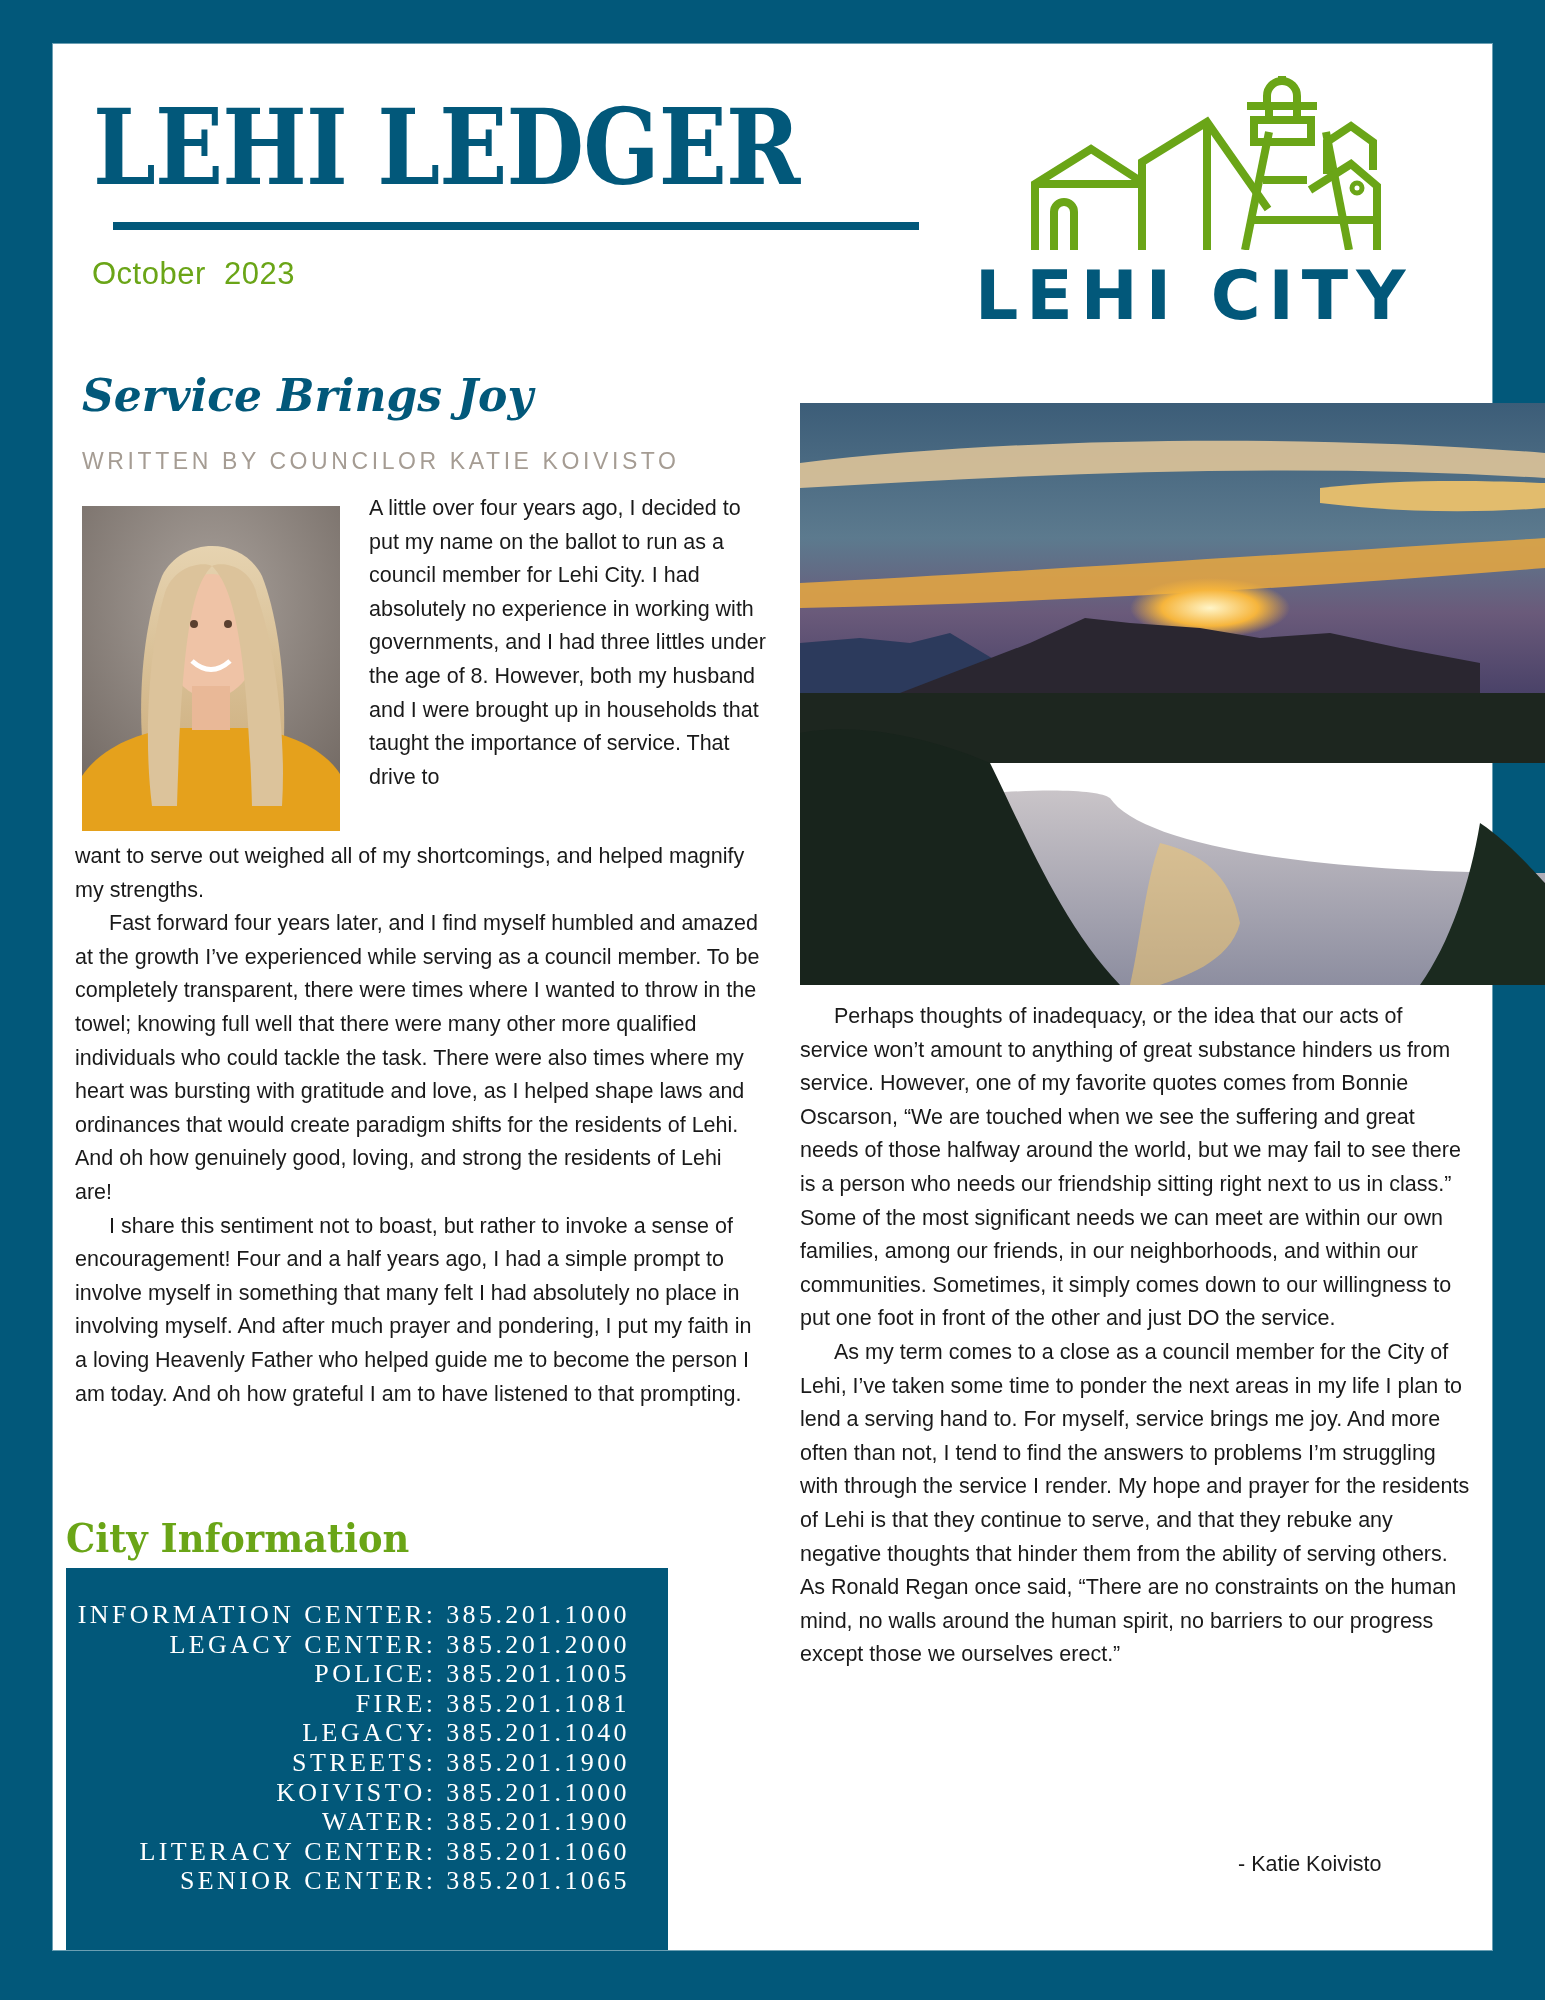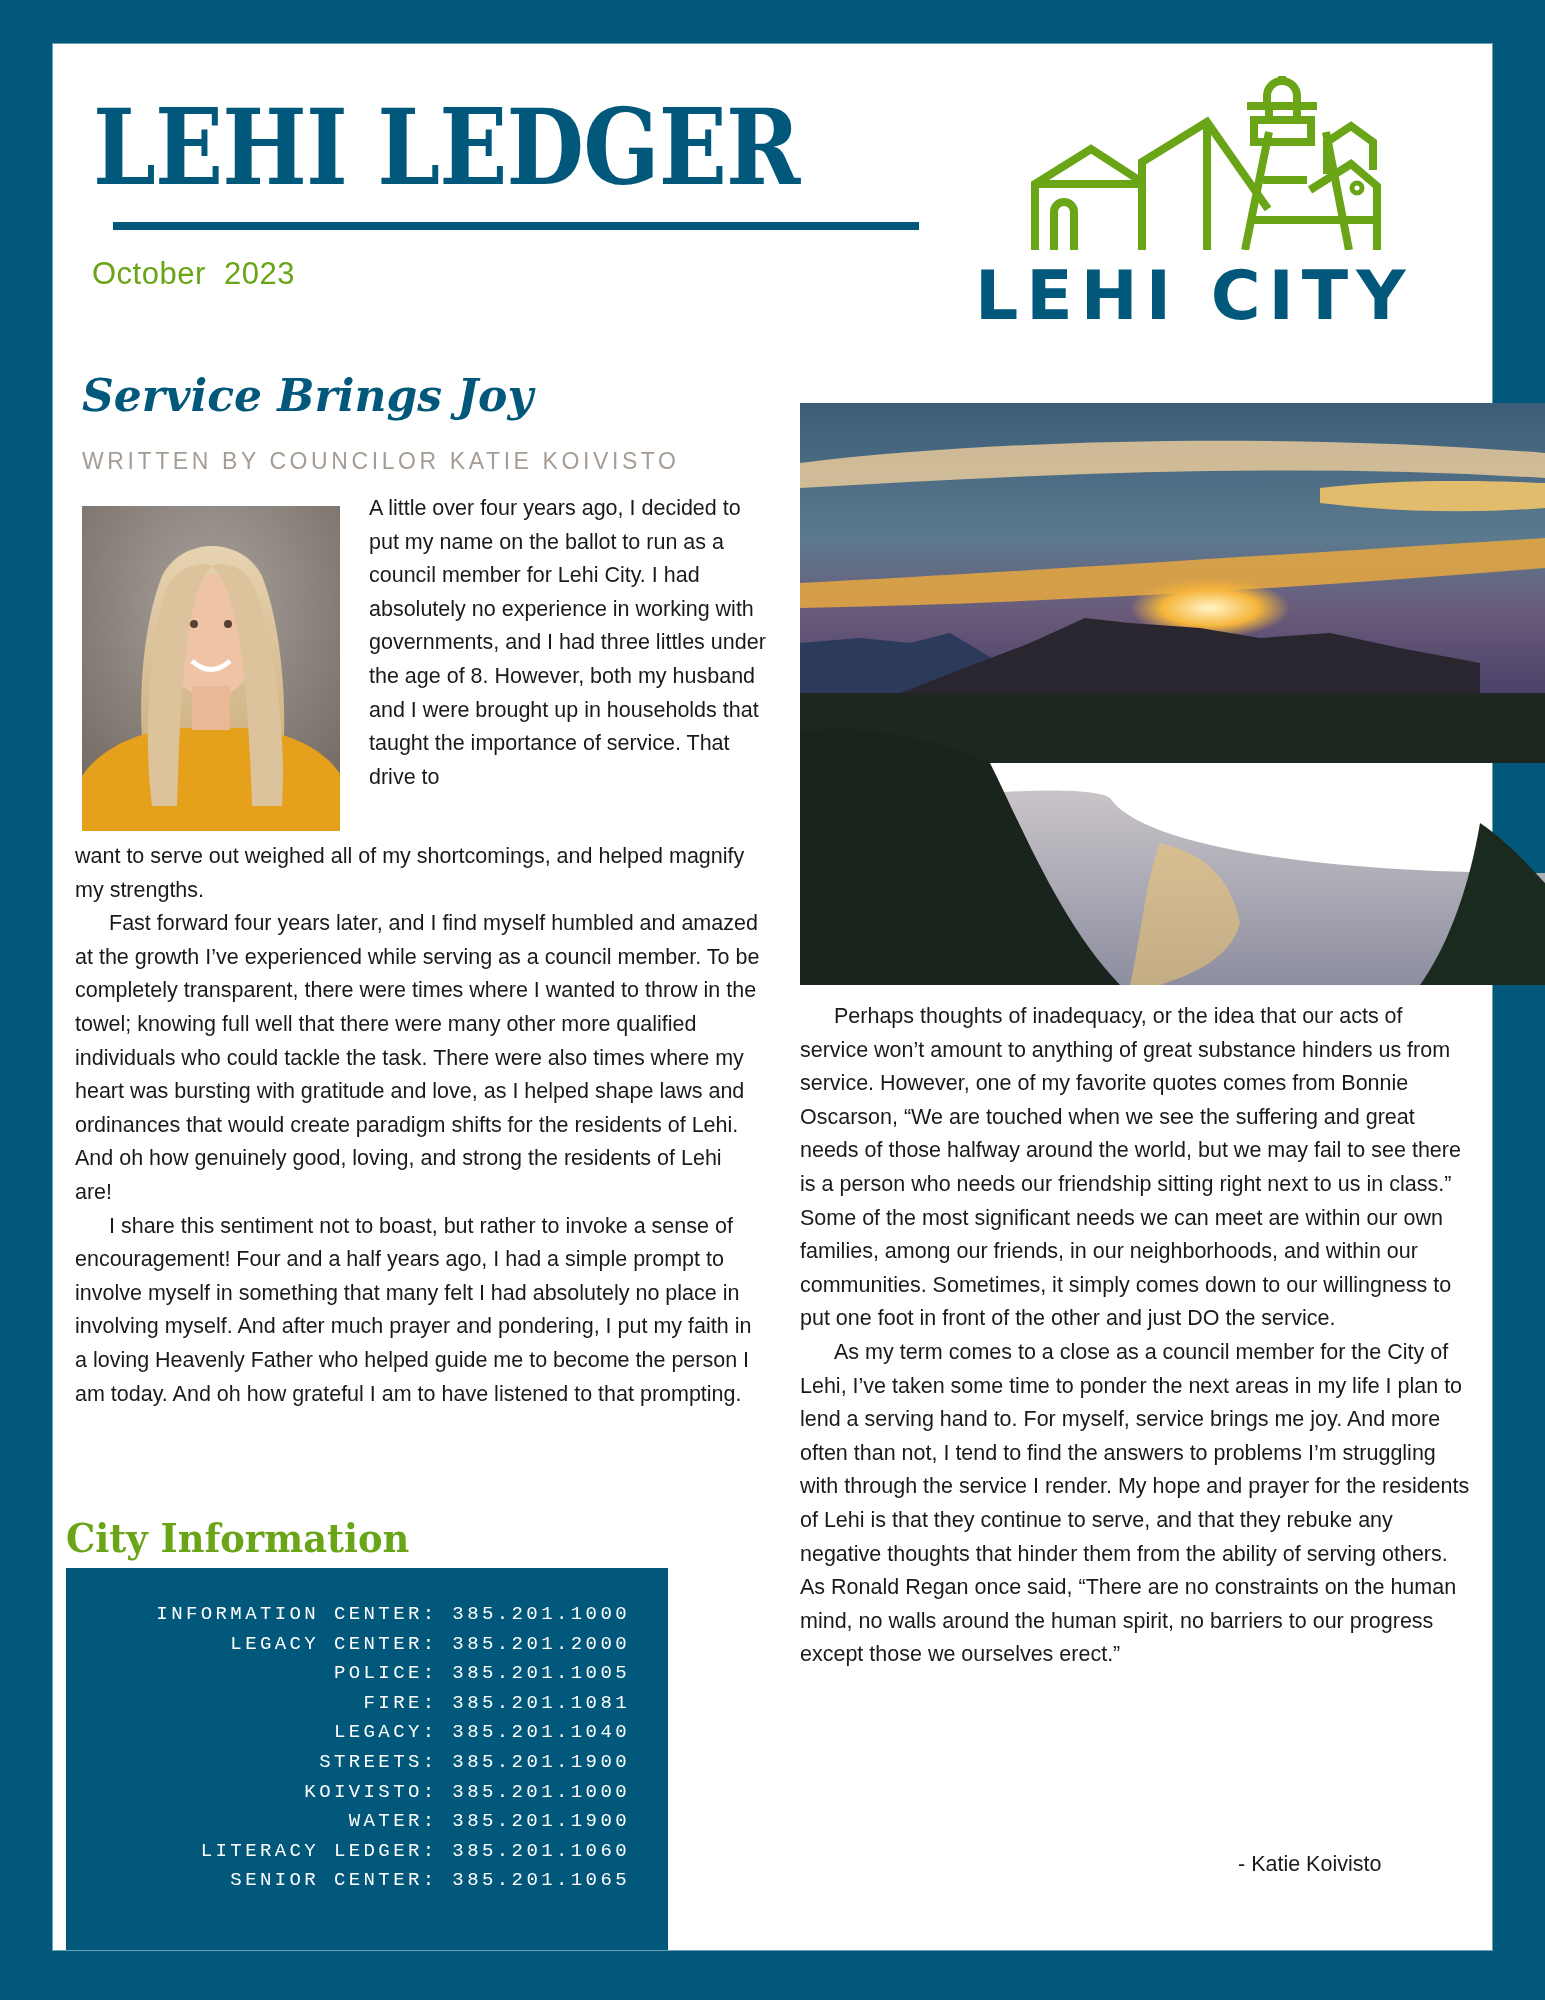--- a/index.html
+++ b/index.html
@@ -127,22 +127,22 @@
       background: #02587a;
     }
     .contact-list {
       list-style: none;
       margin: 0; padding: 0;
       position: absolute;
       right: 38px; top: 32px;
       text-align: right;
     }
     .contact-list li {
-      font-family: Liberation Mono, monospace;
-      font-size: 19px;
+      font-family: Liberation Serif, serif;
+      font-size: 26px;
       line-height: 29.6px;
       letter-spacing: 3.4px;
       color: #ffffff;
       white-space: nowrap;
     }
     .photo {
       position: absolute;
       left: 800px; top: 403px;
       width: 745px; height: 582px;
       overflow: hidden;
@@ -239,21 +239,21 @@
 <div class="city-info-box">
   <ul class="contact-list">
     <li>INFORMATION CENTER: 385.201.1000</li>
     <li>LEGACY CENTER: 385.201.2000</li>
     <li>POLICE: 385.201.1005</li>
     <li>FIRE: 385.201.1081</li>
     <li>LEGACY: 385.201.1040</li>
     <li>STREETS: 385.201.1900</li>
     <li>KOIVISTO: 385.201.1000</li>
     <li>WATER: 385.201.1900</li>
-    <li>LITERACY LEDGER: 385.201.1060</li>
+    <li>LITERACY CENTER: 385.201.1060</li>
     <li>SENIOR CENTER: 385.201.1065</li>
   </ul>
 </div>
 
 <div class="photo" aria-label="Sunset over a mountain and river lined with reeds">
   <svg width="745" height="582" viewBox="0 0 745 582" preserveAspectRatio="none">
     <defs>
       <linearGradient id="sky" x1="0" y1="0" x2="0" y2="1">
         <stop offset="0%" stop-color="#3c5d78"></stop>
         <stop offset="45%" stop-color="#5c7a8e"></stop>

